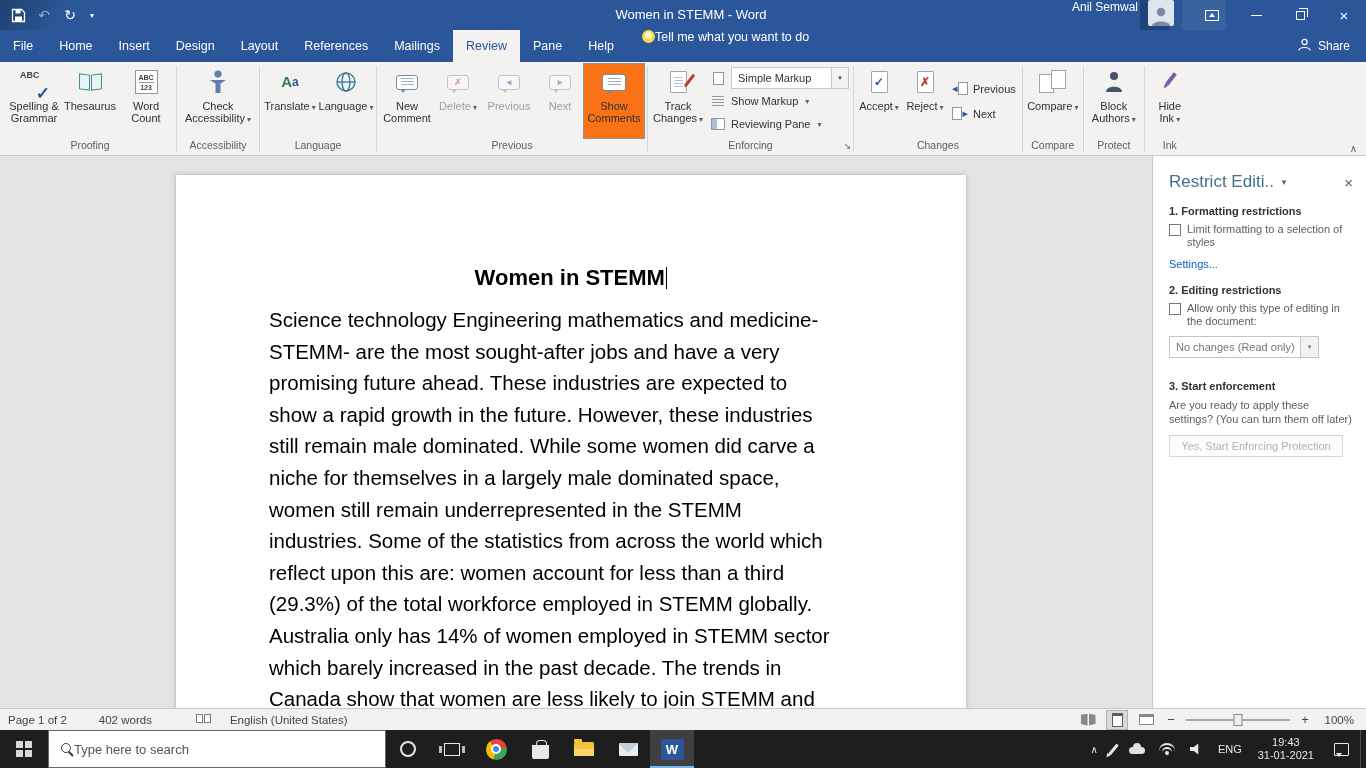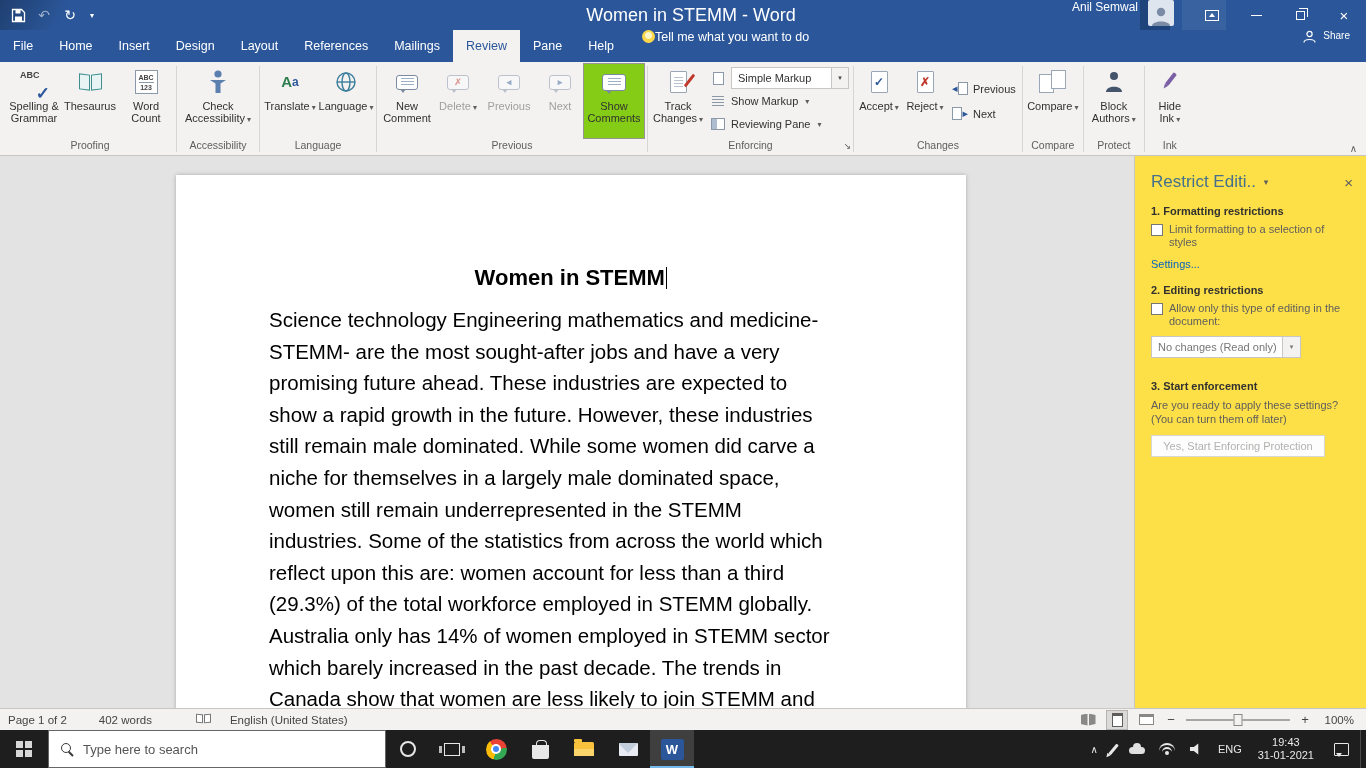--- a/index.html
+++ b/index.html
@@ -9,49 +9,49 @@
 
 .titlebar{height:30px;background:#2b579a;display:flex;align-items:center;position:relative;color:#fff}
 .tb-art{position:absolute;top:0;height:30px;pointer-events:none}
 .art1{left:0;width:80px;background:linear-gradient(120deg,rgba(0,0,0,.28),rgba(0,0,0,0) 75%)}
 .art2{right:196px;width:30px;background:rgba(10,35,70,.35)}
 .art3{right:140px;width:44px;background:rgba(255,255,255,.07)}
 .qat{display:flex;align-items:center;height:100%;padding-left:8px;gap:6px;z-index:2}
 .qbtn{min-width:20px;height:22px;display:flex;align-items:center;justify-content:center;font-size:14px;color:#fff}
 .qbtn.dim{color:#9fb0cc}
 .qbtn.dd{font-size:8px;min-width:12px}
-.title-text{position:absolute;left:16px;right:0;top:0;height:30px;line-height:30px;text-align:center;font-size:18px;z-index:1}
+.title-text{position:absolute;left:16px;right:0;top:0;height:30px;line-height:30px;text-align:center;font-size:13px;z-index:1}
 .tb-right{margin-left:auto;display:flex;align-items:flex-start;height:100%;z-index:2}
 .user{font-size:12px;margin-right:10px}
 .avatar{width:26px;height:26px;background:#dfe5ee;border-radius:2px;display:flex;align-items:flex-end;justify-content:center;margin-right:16px;overflow:hidden}
 .tb-btn{width:44px;height:30px;display:flex;align-items:center;justify-content:center;font-size:15px}
 .rdo{width:14px;height:11px;border:1px solid #fff;display:flex;align-items:center;justify-content:center}
 .rdo i{border-left:3px solid transparent;border-right:3px solid transparent;border-bottom:4px solid #fff}
 .minbar{width:11px;height:1px;background:#fff}
 .restore{width:9px;height:9px;border:1px solid #fff;position:relative}
 .restore i{position:absolute;left:2px;top:-4px;width:9px;height:9px;border:1px solid #fff;border-bottom:none;border-left:none}
 
 
 .tabrow{height:32px;background:#2b579a;display:flex;align-items:stretch;color:#fff}
 .tab{display:flex;align-items:center;padding:0 13px;font-size:12.5px}
 .tab.active{background:#f3f2f1;color:#2b579a}
 .tellme{display:flex;align-items:flex-start;padding:0 15px;font-size:12.5px}
 .bulb{width:13px;height:13px;border-radius:50%;background:radial-gradient(circle at 50% 42%,#fff6c9 0 3px,#ffd84a 4px);flex:0 0 auto}
-.share{margin-left:auto;display:flex;gap:7px;padding:0 16px;font-size:10px}
+.share{margin-left:auto;display:flex;align-items:center;gap:7px;padding:0 16px;font-size:12px}
 
 
 .ribbon{height:94px;background:#f3f2f1;display:flex;align-items:stretch;position:relative;border-bottom:1px solid #c8c6c4;padding:1px 2px 0 4px}
 .group{display:flex;flex-direction:column;padding:0 2px}
 .gbody{flex:1;display:flex;align-items:stretch}
 .glabel{height:16px;font-size:10.5px;color:#605e5c;text-align:center;line-height:13px;position:relative}
 .gsep{width:1px;background:#d8d6d4;margin:3px 0}
 .bb{width:56px;padding:4px 2px 2px;display:flex;flex-direction:column;align-items:center;font-size:11px;line-height:12px;text-align:center;color:#323130}
 .bb.wide{width:78px}.bb.nar{width:46px}.bb.w62{width:62px}
 .bb .ic{height:30px;display:flex;align-items:center;justify-content:center;margin-bottom:3px}
-.bb.on{background:#84cc16;box-shadow:inset 0 0 0 1px #979593}
+.bb.on{background:#f97316;box-shadow:inset 0 0 0 1px #979593}
 .bb.dis{color:#a19f9d}.bb.dis .ic{opacity:.45}
 .dd-g{font-size:8px;color:#605e5c;margin-left:2px;font-style:normal}
 .collapse{position:absolute;right:9px;bottom:1px;font-size:10px;color:#605e5c}
 
 
 .i-spell{position:relative;width:30px;height:27px}
 .i-spell .t{position:absolute;top:0;left:1px;font-size:9px;font-weight:bold;color:#444}
 .i-spell .c{position:absolute;right:-1px;bottom:-4px;font-size:17px;font-weight:bold;color:#2b579a}
 .i-book{display:flex;gap:1px}
 .i-book i{width:11px;height:16px;background:#e8f4f4;border:1px solid #3f8f8f;transform:skewY(7deg)}
@@ -91,21 +91,21 @@
 .chg-col{display:flex;flex-direction:column;justify-content:center}
 
 
 .workspace{height:552px;position:relative;background:#e3e3e3;overflow:hidden}
 .page{position:absolute;left:176px;top:19px;width:790px;height:560px;background:#fff;box-shadow:0 0 4px rgba(0,0,0,.25);padding:90px 93px 0 93px;overflow:hidden}
 .doc-title{text-align:center;font-size:22px;font-weight:bold;color:#000;margin-bottom:13px}
 .caret{display:inline-block;width:1.5px;height:22px;background:#000;vertical-align:-4px;margin-left:1px}
 .doc-body{font-size:20.5px;line-height:31.6px;color:#000;white-space:nowrap}
 
 
-.pane{position:absolute;right:0;top:0;bottom:0;width:232px;background:#fde047;border-left:1px solid #c8c6c4;padding:16px 13px 0 16px;font-size:11px;color:#605e5c}
+.pane{position:absolute;right:0;top:0;bottom:0;width:214px;background:#ffffff;border-left:1px solid #c8c6c4;padding:16px 13px 0 16px;font-size:11px;color:#605e5c}
 .pane-head{display:flex;align-items:center;margin-bottom:12px}
 .pane-title{font-size:17px;color:#44708d;white-space:nowrap;overflow:hidden}
 .pane-dd{font-size:9px;color:#605e5c;margin-left:8px}
 .pane-x{margin-left:auto;font-size:15px;color:#605e5c}
 .sec{font-weight:bold;color:#323130;font-size:11px;margin-top:13px;margin-bottom:6px}
 .chkrow{display:flex;gap:6px;align-items:flex-start}
 .cb{width:12px;height:12px;border:1px solid #767676;background:#fff;flex:0 0 auto;margin-top:1px}
 .chklbl{line-height:13px}
 .link{color:#0563c1;margin:9px 0 14px}
 .combo2{margin-top:8px;width:150px;height:22px;border:1px solid #c8c6c4;display:flex;align-items:center;background:#fff;color:#767676}
@@ -134,21 +134,21 @@
 .ztrack{width:104px;height:2px;background:#a8a6a4;position:relative}
 .ztick{position:absolute;left:50%;top:-3px;width:1px;height:8px;background:#8a8886}
 .zthumb{position:absolute;left:50%;top:-5px;transform:translateX(-50%);width:9px;height:12px;background:#f3f2f1;border:1px solid #8a8886}
 .zpct{min-width:34px;text-align:right}
 
 
 .taskbar{height:38px;background:#1e1e1e;display:flex;align-items:stretch;color:#e8e8e8}
 .tstart{width:48px;display:flex;align-items:center;justify-content:center}
 .winlogo{display:grid;grid-template-columns:7px 7px;grid-template-rows:7px 7px;gap:1.5px}
 .winlogo i{background:#d8d8d8}
-.tsearch{width:338px;background:#fff;display:flex;align-items:center;gap:9px;padding:0 11px;border:1px solid #666}
+.tsearch{width:338px;background:#fff;display:flex;align-items:center;padding:0 11px;border:1px solid #666}
 .tsearch input{border:none;outline:none;font-size:13px;color:#333;width:100%;font-family:"Liberation Sans",sans-serif;background:transparent}
 .tsearch input::placeholder{color:#555}
 .mag{width:14px;height:14px;position:relative;flex:0 0 auto}
 .mag:before{content:"";position:absolute;left:1px;top:1px;width:8px;height:8px;border:1.6px solid #3b3b3b;border-radius:50%}
 .mag:after{content:"";position:absolute;right:0;bottom:1px;width:6px;height:1.6px;background:#3b3b3b;transform:rotate(45deg)}
 .ticon{width:44px;display:flex;align-items:center;justify-content:center;position:relative}
 .ticon.active{background:rgba(255,255,255,.15);box-shadow:inset 0 -2px 0 #76b9ed}
 .cort{width:16px;height:16px;border:2px solid #e8e8e8;border-radius:50%}
 .tview{width:16px;height:13px;border:1.5px solid #e8e8e8;position:relative}
 .tview:before,.tview:after{content:"";position:absolute;top:2px;width:3px;height:7px;background:#bdbdbd}

